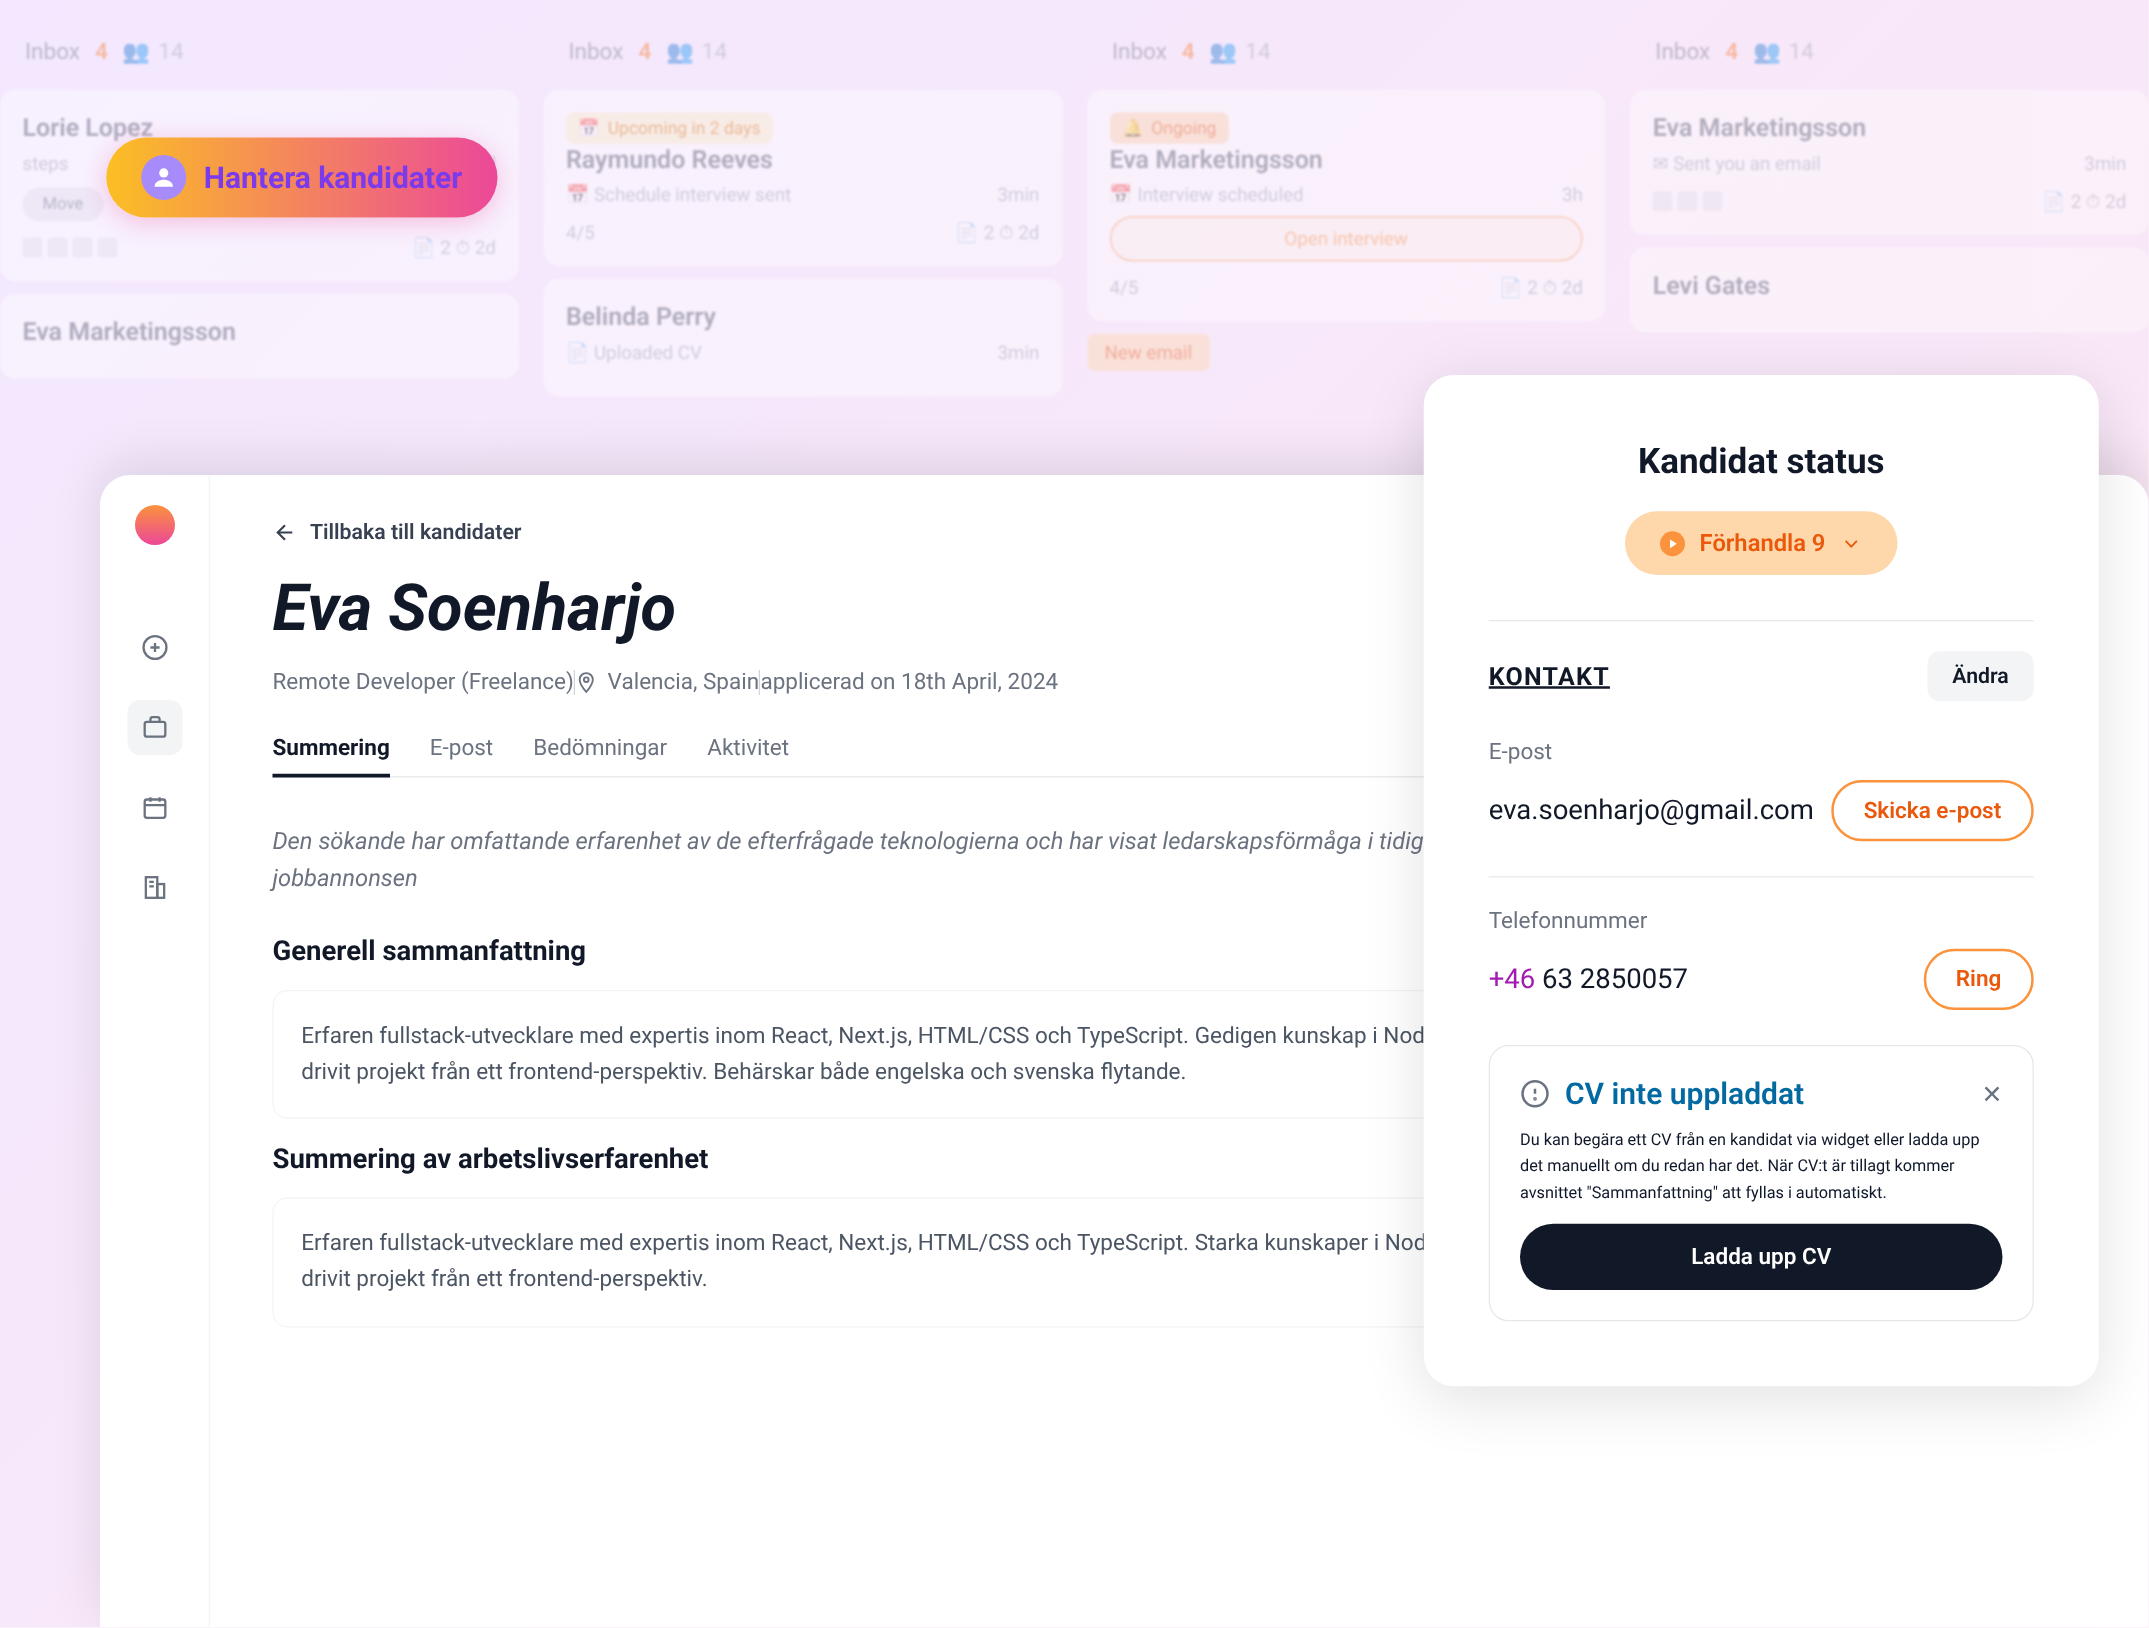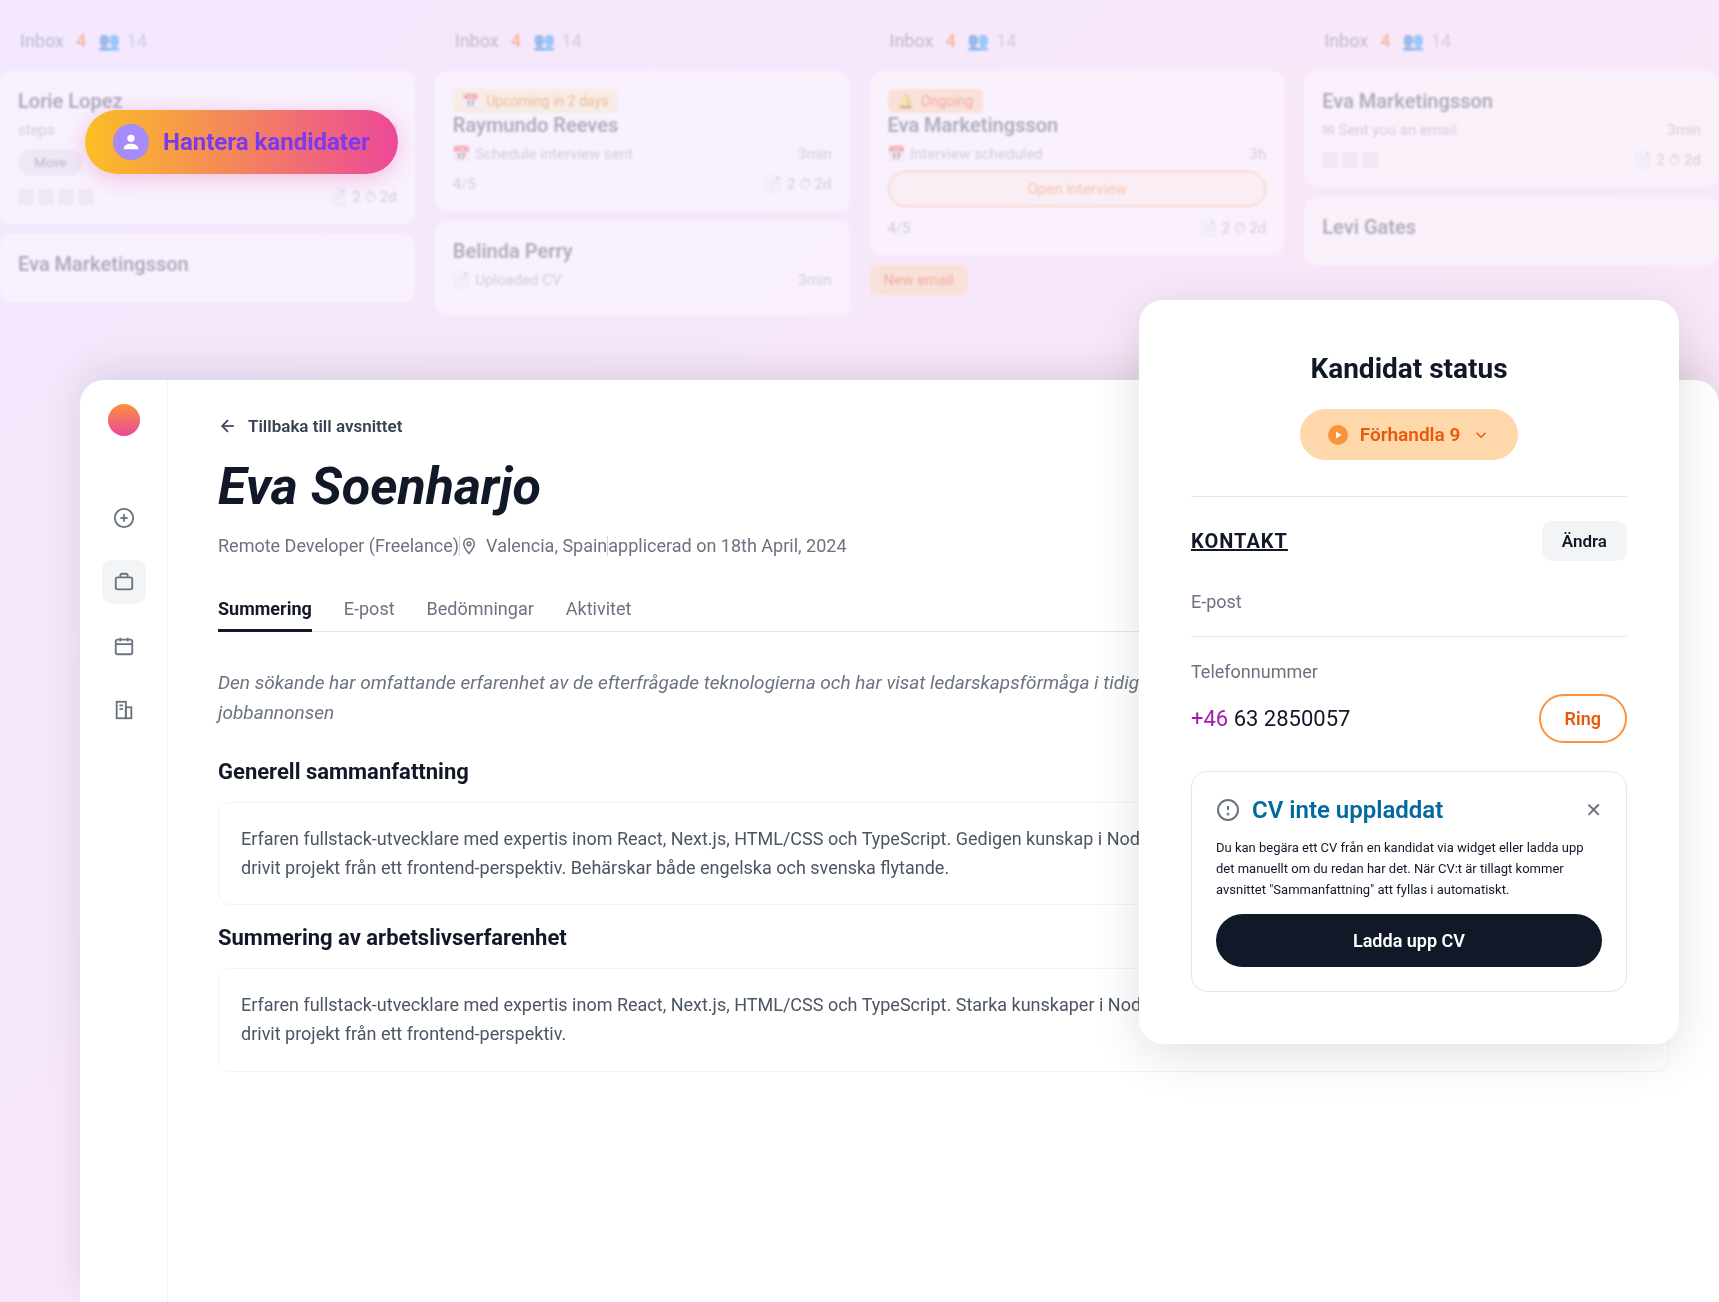--- a/index.html
+++ b/index.html
@@ -32,21 +32,21 @@
 
 
 .main-panel { position: absolute; top: 380px; left: 80px; right: 0; bottom: 0; background: #fff; border-radius: 24px 24px 0 0; display: flex; box-shadow: 0 -10px 40px rgba(0,0,0,0.1); z-index: 10; }
 .sidebar { width: 88px; border-right: 1px solid #f3f4f6; padding: 24px 0; display: flex; flex-direction: column; align-items: center; gap: 20px; }
 .logo { width: 32px; height: 32px; background: linear-gradient(180deg, #fb923c 0%, #ec4899 100%); border-radius: 50%; }
 .sidebar-icon { width: 44px; height: 44px; border-radius: 10px; display: flex; align-items: center; justify-content: center; color: #6b7280; cursor: pointer; }
 .sidebar-icon.active { background: #f3f4f6; }
 .content { flex: 1; padding: 36px 50px; overflow: hidden; }
 .back-link { display: inline-flex; align-items: center; gap: 10px; color: #374151; font-size: 17px; font-weight: 600; cursor: pointer; margin-bottom: 20px; }
 .candidate-name { font-size: 52px; font-weight: 700; color: #111827; margin-bottom: 18px; font-style: italic; }
-.meta-row { display: flex; align-items: center; color: #6b7280; font-size: 18px; margin-bottom: 32px; }
+.meta-row { display: flex; align-items: center; color: #6b7280; font-size: 18px; margin-bottom: 22px; }
 .meta-divider { width: 1px; height: 20px; background: #d1d5db; }
 .meta-item { display: flex; align-items: center; gap: 8px; }
 .tabs { display: flex; gap: 32px; border-bottom: 1px solid #e5e7eb; margin-bottom: 36px; }
 .tab { padding: 10px 0; color: #6b7280; font-size: 18px; cursor: pointer; border-bottom: 3px solid transparent; margin-bottom: -1px; }
 .tab.active { color: #111827; font-weight: 700; border-bottom-color: #111827; }
 .summary-intro { font-style: italic; color: #6b7280; font-size: 19px; line-height: 1.6; margin-bottom: 30px; }
 .section-title { font-size: 22px; font-weight: 700; color: #111827; margin-bottom: 18px; }
 .section-body { background: #fff; border: 1px solid #f3f4f6; border-radius: 12px; padding: 22px; color: #4b5563; font-size: 18px; line-height: 1.6; margin-bottom: 20px; position: relative; }
 .emoji-react { position: absolute; bottom: -18px; right: 30px; font-size: 28px; }
 
@@ -225,21 +225,21 @@
           <line x1="7" y1="11" x2="11" y2="11"></line>
         </svg>
     </div>
   </div>
   <div class="content">
     <div class="back-link">
       <svg width="20" height="20" viewBox="0 0 24 24" fill="none" stroke="#374151" stroke-width="2">
           <line x1="19" y1="12" x2="5" y2="12"></line>
           <polyline points="12 19 5 12 12 5"></polyline>
         </svg>
-      <span>Tillbaka till avsnittet</span>
+      <span>Tillbaka till kandidater</span>
     </div>
     <h1 class="candidate-name">Eva Soenharjo</h1>
     <div class="meta-row">
       <span>Remote Developer (Freelance)</span>
       <div class="meta-divider"></div>
       <div class="meta-item">
         <svg width="18" height="18" viewBox="0 0 24 24" fill="none" stroke="#6b7280" stroke-width="2">
             <path d="M12 2C8 2 5 5 5 9c0 5 7 13 7 13s7-8 7-13c0-4-3-7-7-7z"></path>
             <circle cx="12" cy="9" r="2.5"></circle>
           </svg>
@@ -279,20 +279,24 @@
     <svg width="18" height="18" viewBox="0 0 24 24" fill="none" stroke="#ea580c" stroke-width="2">
         <polyline points="6 9 12 15 18 9"></polyline>
       </svg>
   </div>
   <div class="divider"></div>
   <div class="contact-header">
     <span class="contact-label">KONTAKT</span>
     <button class="edit-btn">Ändra</button>
   </div>
   <div class="field-label">E-post</div>
+  <div class="field-row">
+    <span class="field-value">eva.soenharjo@gmail.com</span>
+    <button class="action-btn">Skicka e-post</button>
+  </div>
   <div class="divider"></div>
   <div class="field-label">Telefonnummer</div>
   <div class="field-row">
     <span class="field-value"><span class="dim">+46</span> <span>63 2850057</span></span>
     <button class="action-btn">Ring</button>
   </div>
   <div class="cv-card">
     <div class="cv-header">
       <div class="cv-title">
         <svg width="24" height="24" viewBox="0 0 24 24" fill="none" stroke="#6b7280" stroke-width="2">

